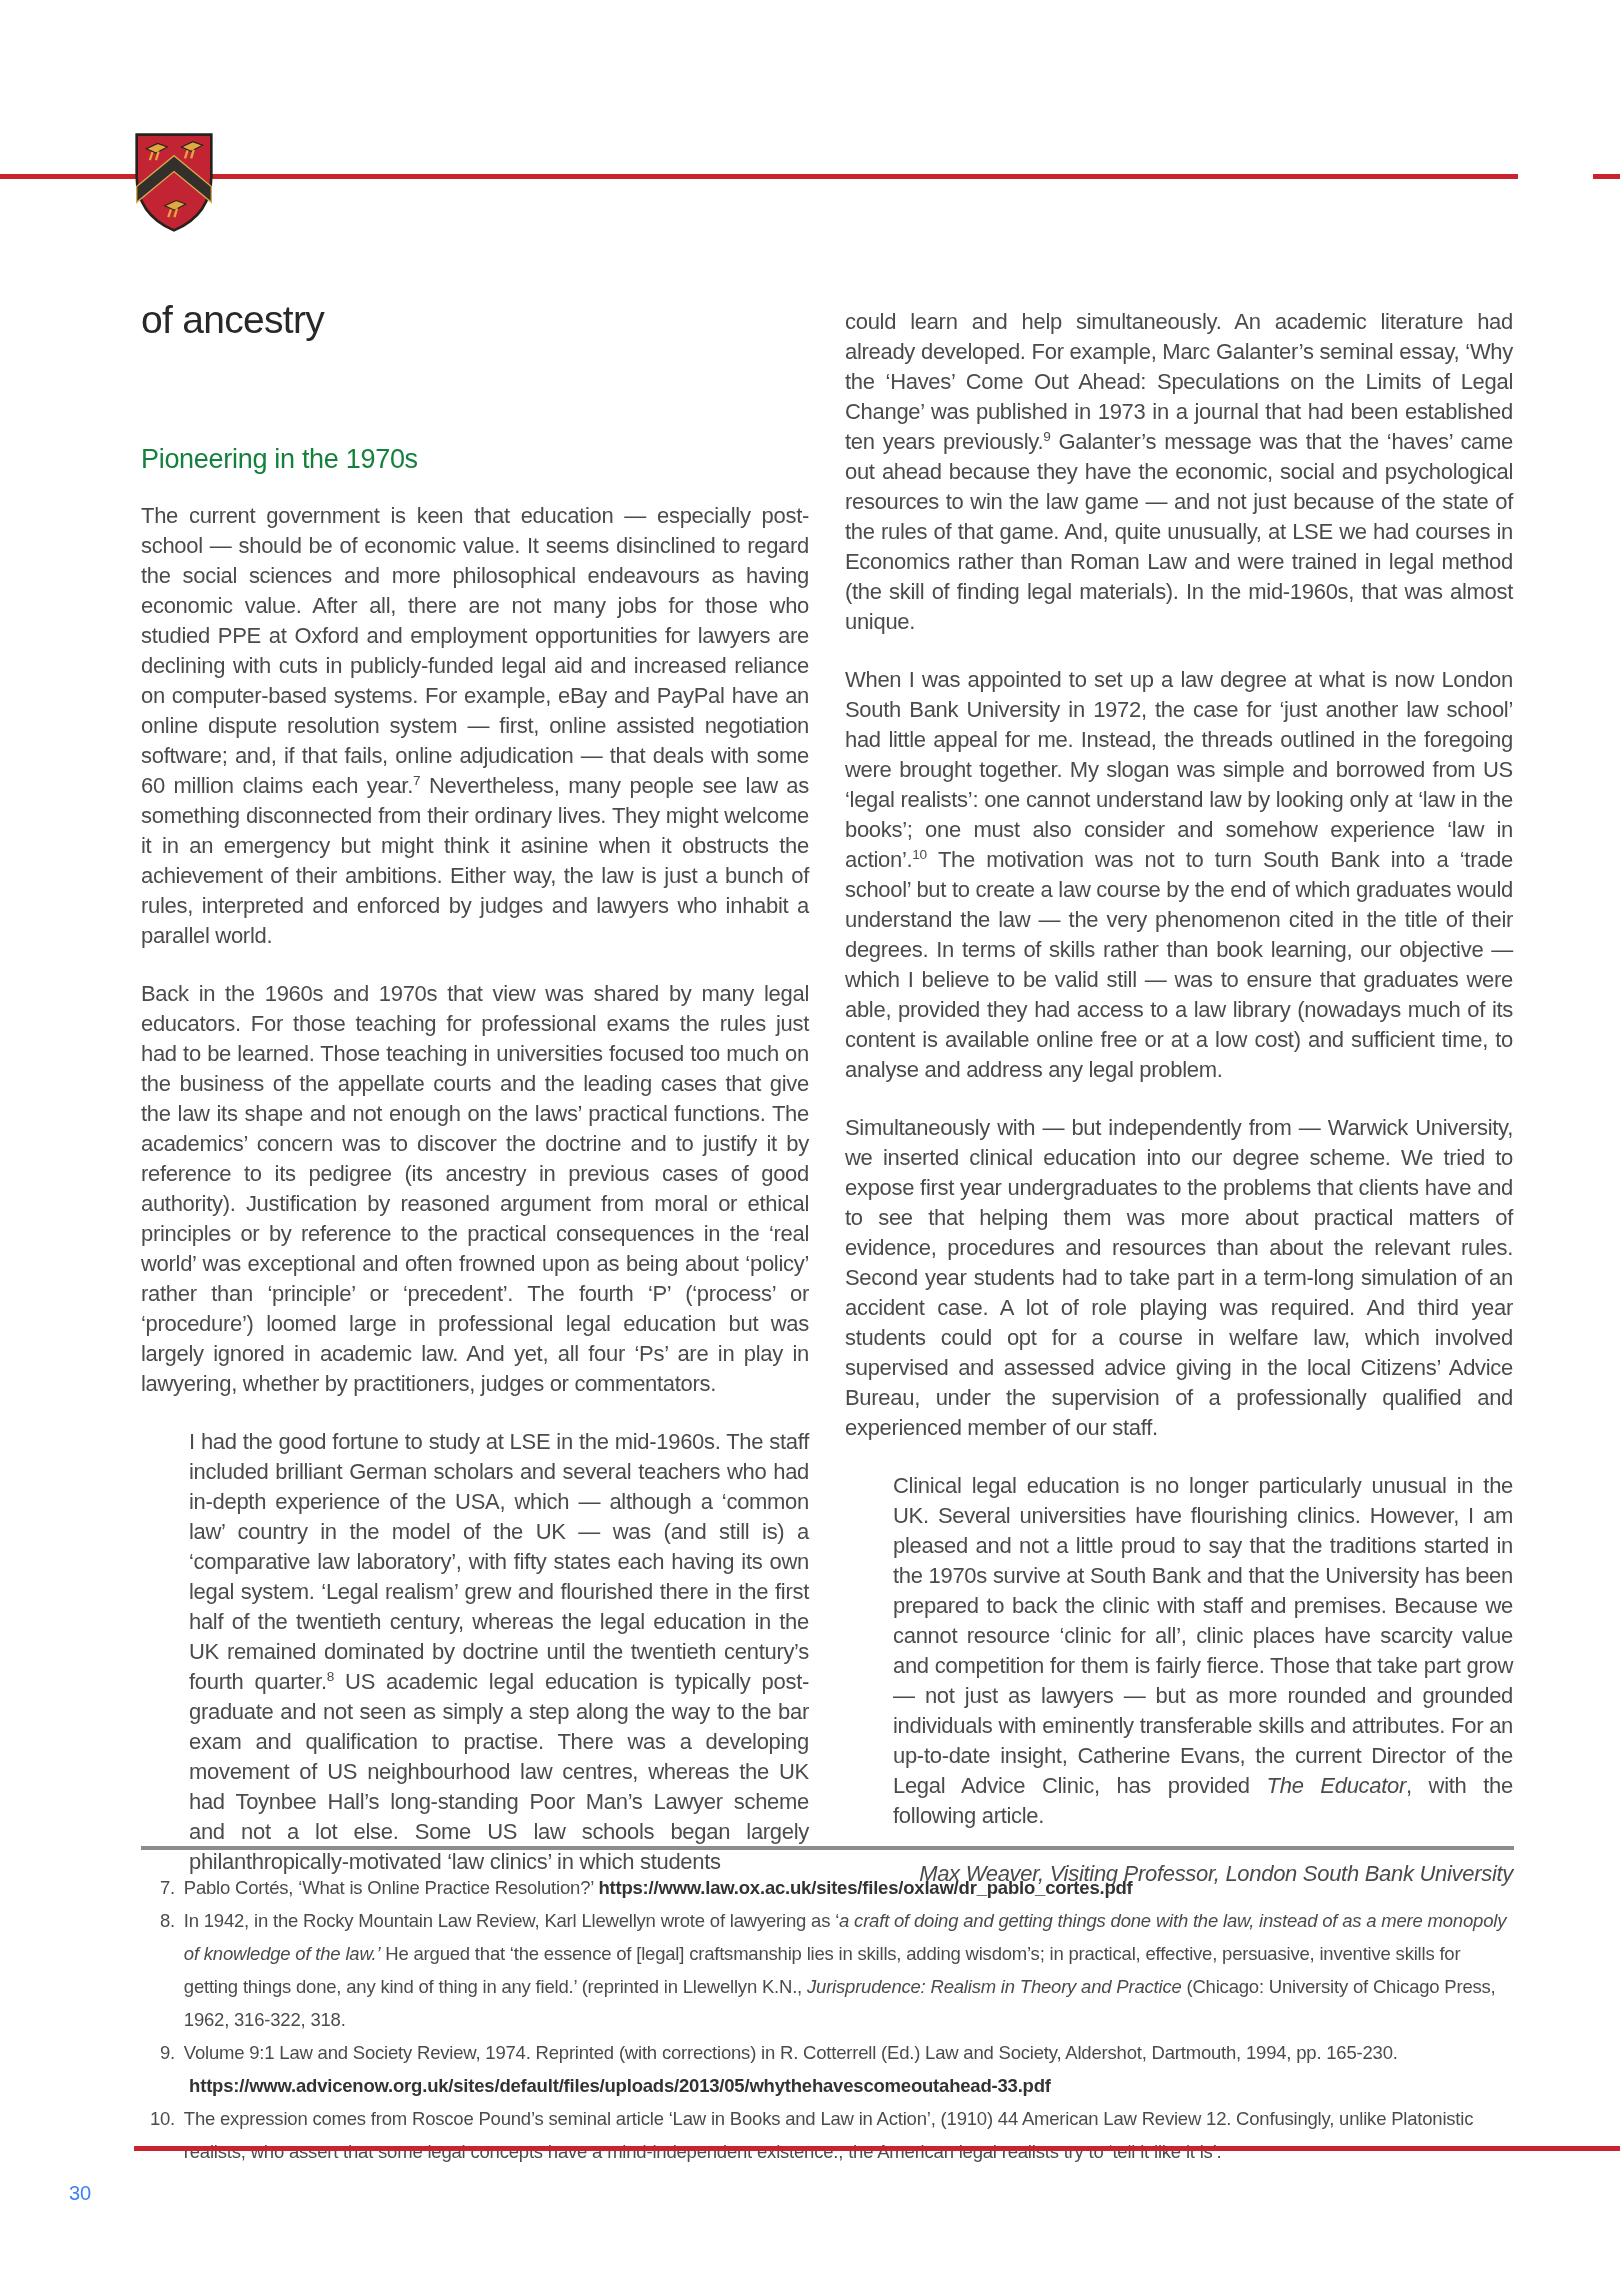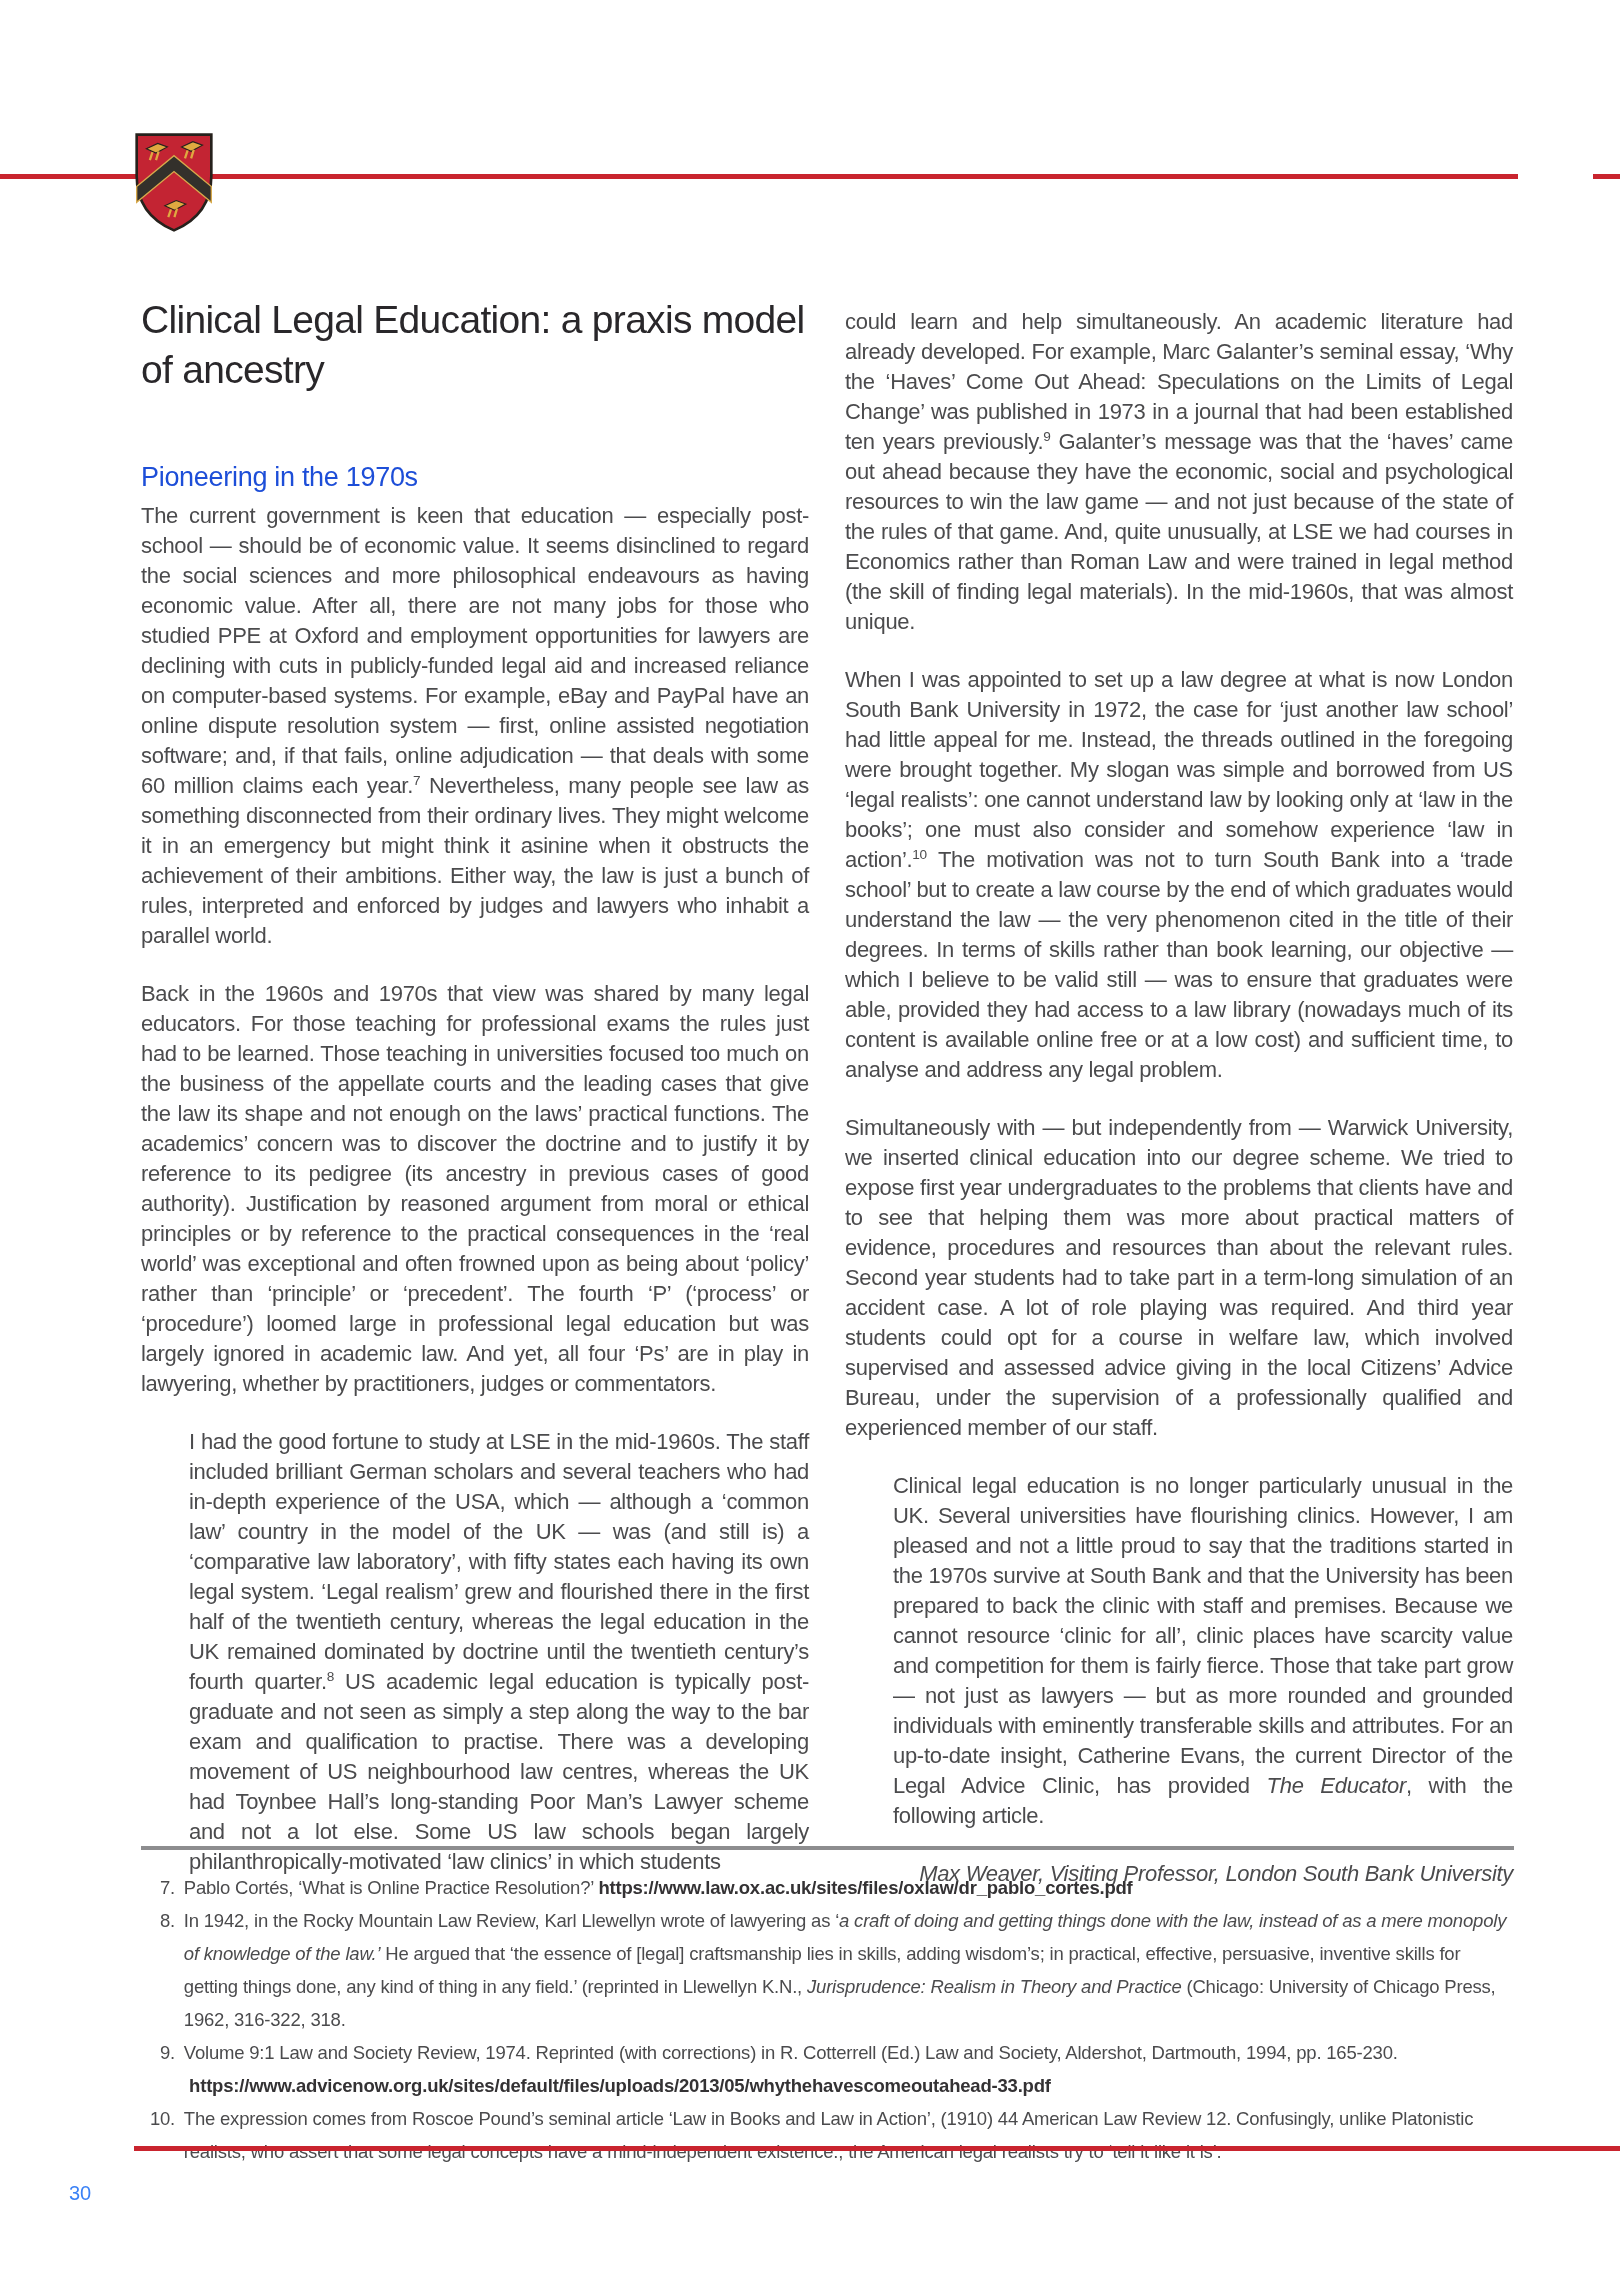--- a/index.html
+++ b/index.html
@@ -8,22 +8,22 @@
 
   .top-line{position:absolute;top:174px;left:0;width:1518px;height:5.3px;background:#c9242e;}
   .top-line-right{position:absolute;top:174px;left:1593px;width:27px;height:5.3px;background:#c9242e;}
 
   .crest{position:absolute;left:133px;top:132px;width:82px;height:101px;}
 
   .title{position:absolute;left:141px;top:295px;width:758px;margin:0;
          font-size:39px;line-height:50px;font-weight:400;color:#29272a;letter-spacing:-0.7px;}
   .tline{display:block;}
 
-  .heading{position:absolute;left:141px;top:462px;margin:0;
-           font-size:27px;font-weight:400;color:#1d4ed8;letter-spacing:-0.3px;}
+  .heading{position:absolute;left:141px;top:444px;margin:0;
+           font-size:27px;font-weight:400;color:#15803d;letter-spacing:-0.3px;}
 
   .col{position:absolute;}
   .col-left{left:141px;top:501px;width:668px;}
   .col-right{left:845px;top:307px;width:668px;}
 
   .body-para{margin:0 0 28px 0;font-size:22px;line-height:30px;text-align:justify;
              color:#4b4b4d;letter-spacing:-0.3px;}
   .body-para:last-child{margin-bottom:0;margin-left:48px;}
   .body-para sup{font-size:62%;line-height:0;}
   .body-para em{}
@@ -64,21 +64,20 @@
       <polygon points="-11,-2 2,-8 13,-4 0,3" fill="#dfa940" stroke="#26211c" stroke-width="1.2"></polygon>
       <path d="M-4,2 L-7,11 M3,1 L0,11" stroke="#dfa940" stroke-width="2.6" fill="none"></path>
     </g>
     <g transform="translate(47,86)">
       <polygon points="-11,-2 2,-8 13,-4 0,3" fill="#dfa940" stroke="#26211c" stroke-width="1.2"></polygon>
       <path d="M-4,2 L-7,11 M3,1 L0,11" stroke="#dfa940" stroke-width="2.6" fill="none"></path>
     </g>
   </svg>
 
   <h1 class="title">
-    <span class="tline">Clinical Legal Education: a praxis model</span>
     <span class="tline">of ancestry</span>
   </h1>
 
   <h2 class="heading">Pioneering in the 1970s</h2>
 
   <div class="col col-left">
     <div>
         <p class="body-para"><span>The current government is keen that education — especially post-school — should be of economic value. It seems disinclined to regard the social sciences and more philosophical endeavours as having economic value. After all, there are not many jobs for those who studied PPE at Oxford and employment opportunities for lawyers are declining with cuts in publicly-funded legal aid and increased reliance on computer-based systems. For example, eBay and PayPal have an online dispute resolution system — first, online assisted negotiation software; and, if that fails, online adjudication — that deals with some 60 million claims each year.</span><sup>7</sup><span>  Nevertheless, many people see law as something disconnected from their ordinary lives. They might welcome it in an emergency but might think it asinine when it obstructs the achievement of their ambitions. Either way, the law is just a bunch of rules, interpreted and enforced by judges and lawyers who inhabit a parallel world.</span></p>
         <p class="body-para"><span>Back in the 1960s and 1970s that view was shared by many legal educators. For those teaching for professional exams the rules just had to be learned. Those teaching in universities focused too much on the business of the appellate courts and the leading cases that give the law its shape and not enough on the laws’ practical functions. The academics’ concern was to discover the doctrine and to justify it by reference to its pedigree (its ancestry in previous cases of good authority). Justification by reasoned argument from moral or ethical principles or by reference to the practical consequences in the ‘real world’ was exceptional and often frowned upon as being about ‘policy’ rather than ‘principle’ or ‘precedent’. The fourth ‘P’ (‘process’ or ‘procedure’) loomed large in professional legal education but was largely ignored in academic law. And yet, all four ‘Ps’ are in play in lawyering, whether by practitioners, judges or commentators.</span></p>
         <p class="body-para"><span>I had the good fortune to study at LSE in the mid-1960s. The staff included brilliant German scholars and several teachers who had in-depth experience of the USA, which — although a ‘common law’ country in the model of the UK — was (and still is) a ‘comparative law laboratory’, with fifty states each having its own legal system. ‘Legal realism’ grew and flourished there in the first half of the twentieth century, whereas the legal education in the UK remained dominated by doctrine until the twentieth century’s fourth quarter.</span><sup>8</sup><span> US academic legal education is typically post-graduate and not seen as simply a step along the way to the bar exam and qualification to practise. There was a developing movement of US neighbourhood law centres, whereas the UK had Toynbee Hall’s long-standing Poor Man’s Lawyer scheme and not a lot else. Some US law schools began largely philanthropically-motivated ‘law clinics’ in which students</span></p>

